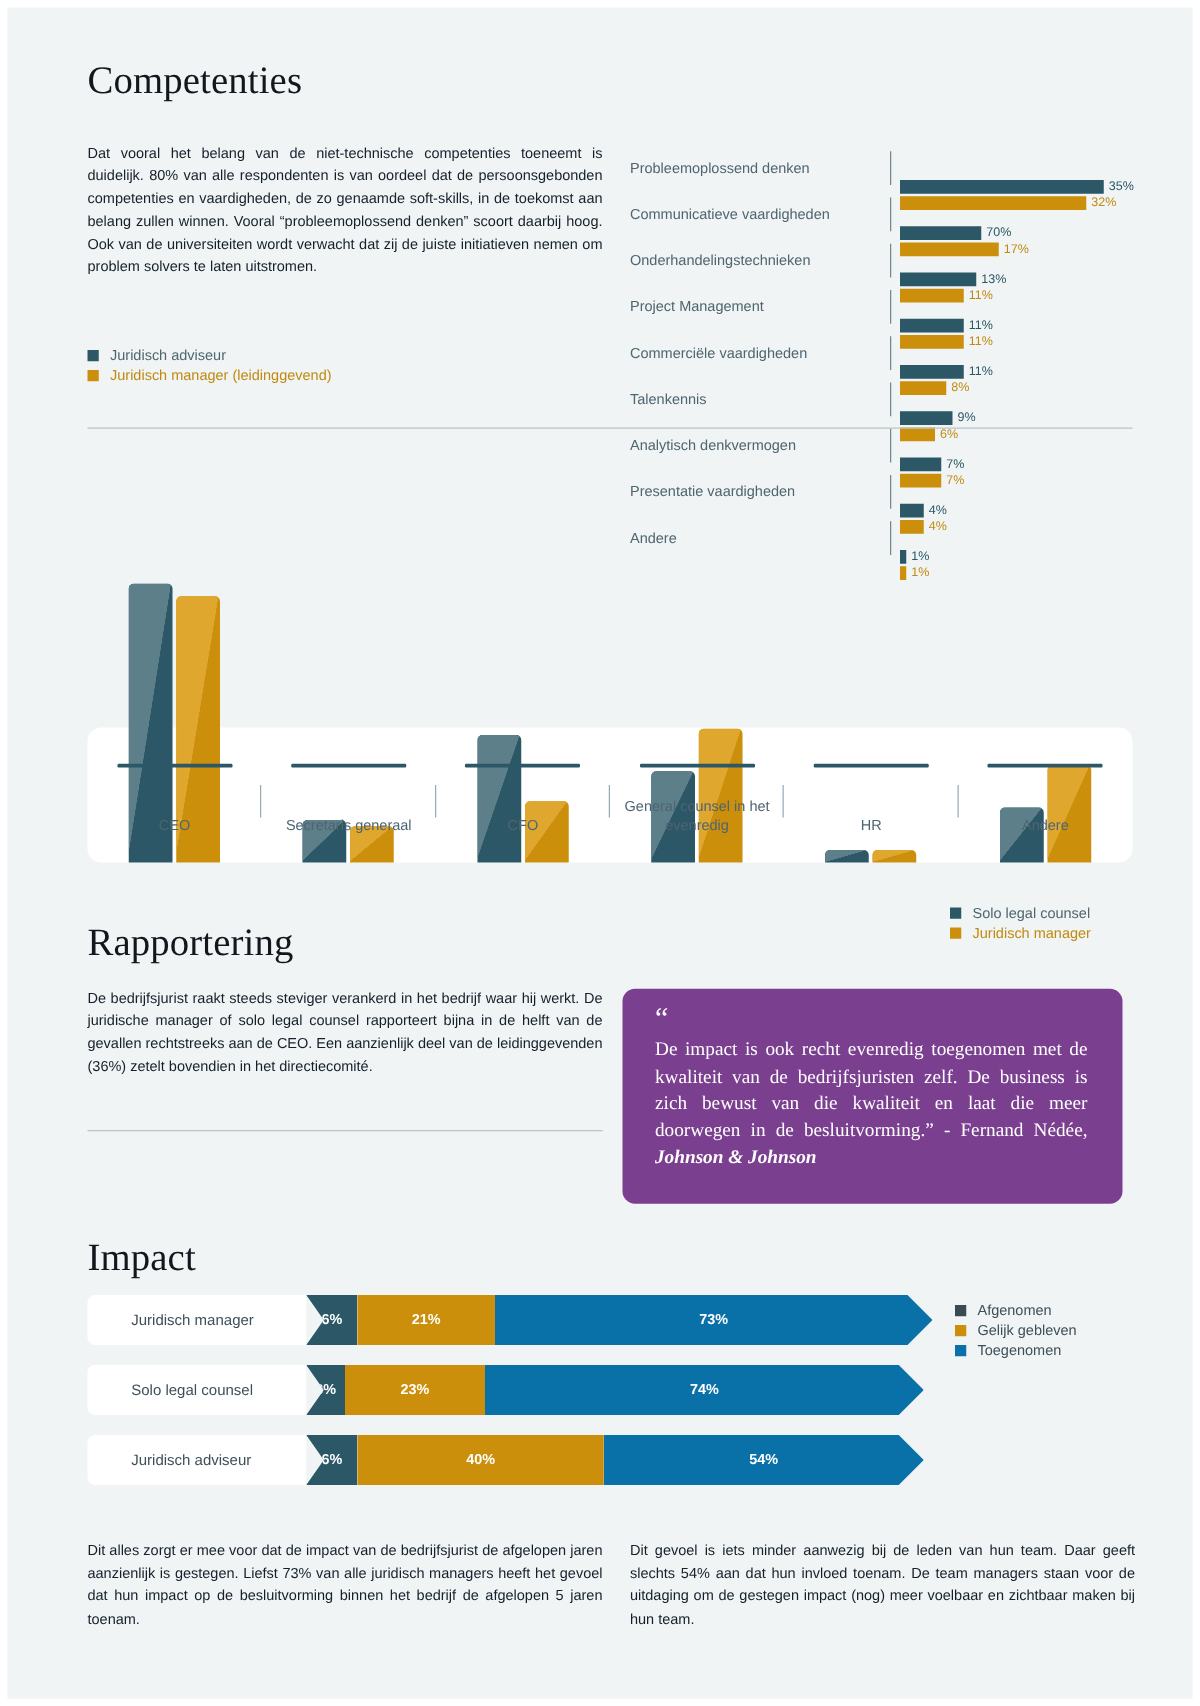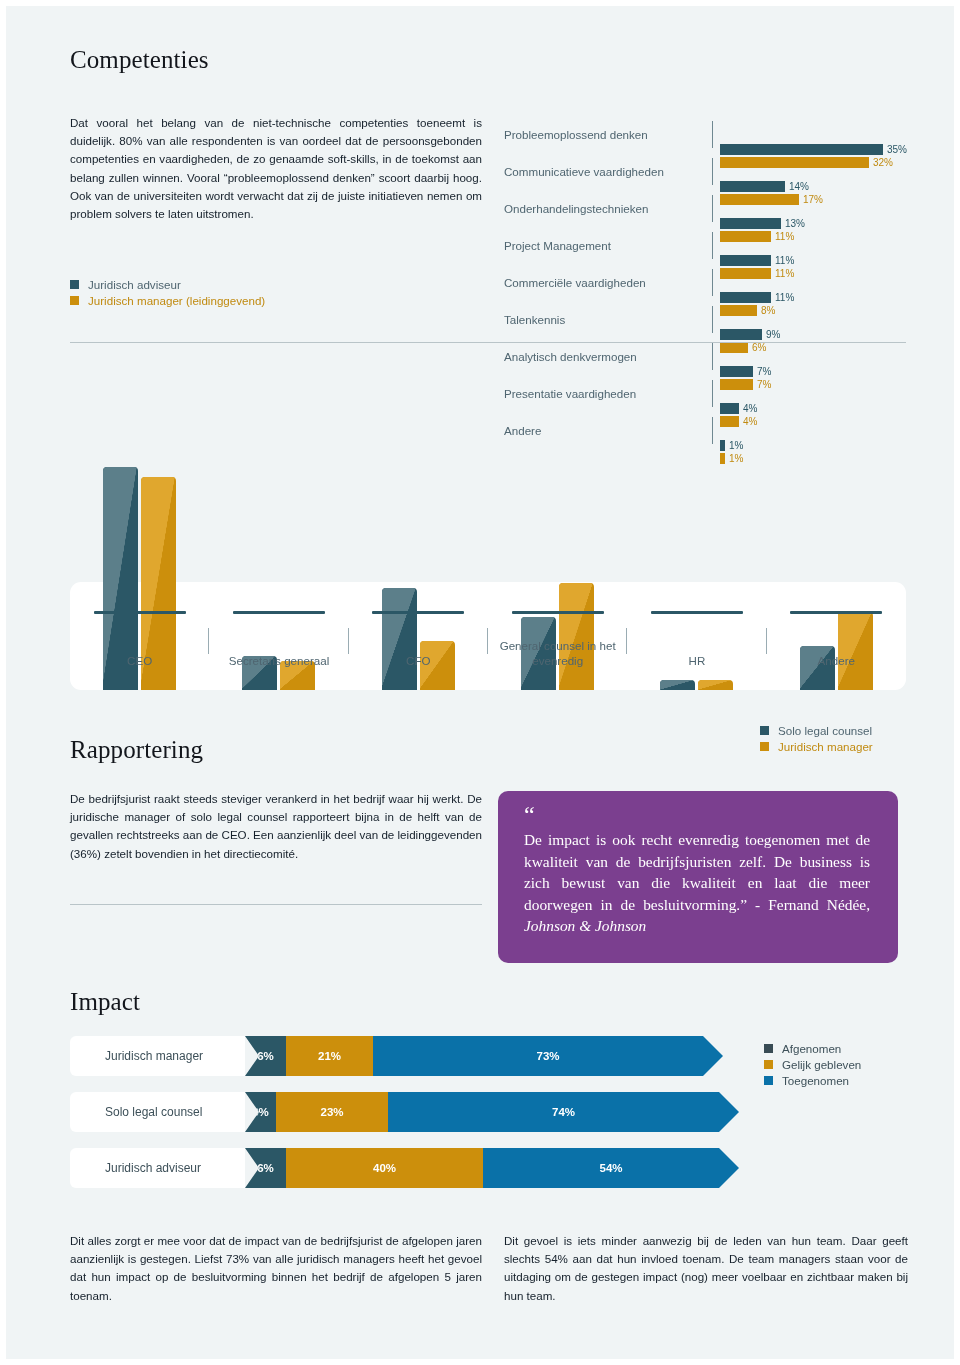--- a/index.html
+++ b/index.html
@@ -12,21 +12,21 @@
   }
   .page{
     position:absolute;left:6px;top:6px;
     width:948px;height:1353px;
     background:#f0f4f5;
     overflow:hidden;
   }
   
   .serif-title{
     font-family:"Liberation Serif",serif;
-    font-size:25px;
+    font-size:31px;
     color:#13161c;
     letter-spacing:.1px;
   }
   .body-text{
     font-size:11.6px;
     line-height:18.2px;
     color:#15202b;
     text-align:justify;
   }
   .legend-row{display:flex;align-items:center;gap:9px;margin-bottom:3px;}
@@ -92,21 +92,21 @@
     background:#7b3f8f;border-radius:10px;
   }
   #quote-mark{position:absolute;left:26px;top:12px;font-family:"Liberation Serif",serif;
       font-size:24px;color:#ffffff;line-height:1;}
   #quote-text{
     position:absolute;left:26px;top:38px;width:346px;
     font-family:"Liberation Serif",serif;font-size:15.4px;line-height:21.5px;
     color:#ffffff;text-align:justify;
   }
   #quote-text .author{font-style:normal;}
-  #quote-text .company{font-style:italic;}
+  #quote-text .company{font-style:italic;font-weight:bold;}
 
   
   #sec-impact{position:absolute;left:0;top:968px;width:948px;height:385px;}
   #imp-title{position:absolute;left:64px;top:14px;}
   #imp-chart{position:absolute;left:64px;top:62px;width:680px;}
   .imp-row{position:relative;height:40px;margin-bottom:16px;}
   .imp-labelbox{
     position:absolute;left:0;top:0;width:175px;height:40px;background:#ffffff;
     border-radius:6px 0 0 6px;display:flex;align-items:center;
   }
@@ -161,21 +161,21 @@
             </div>
         </div>
       </div>
 
       <div class="hb-row">
         <div class="hb-label">Communicatieve vaardigheden</div>
         <div class="hb-axis"></div>
         <div class="hb-bars">
           <div class="hb-bar-wrap">
               <div class="hb-bar teal" style="width:65px"></div>
-              <span class="hb-val teal">14%</span>
+              <span class="hb-val teal">70%</span>
             </div>
           <div class="hb-bar-wrap">
               <div class="hb-bar gold" style="width:79px"></div>
               <span class="hb-val gold">17%</span>
             </div>
         </div>
       </div>
 
       <div class="hb-row">
         <div class="hb-label">Onderhandelingstechnieken</div>
@@ -417,21 +417,21 @@
     <div id="imp-chart">
 
       <div class="imp-row">
         <div class="imp-labelbox">
           <span class="imp-label">Juridisch manager</span>
         </div>
         <div class="imp-bar">
           <div class="seg dark" style="width:41px">
             <span>6%</span>
           </div>
-          <div class="seg gold" style="width:87px">
+          <div class="seg gold" style="width:110px">
             <span>21%</span>
           </div>
           <div class="seg blue" style="width:350px">
             <span>73%</span>
           </div>
         </div>
       </div>
 
       <div class="imp-row">
         <div class="imp-labelbox">

